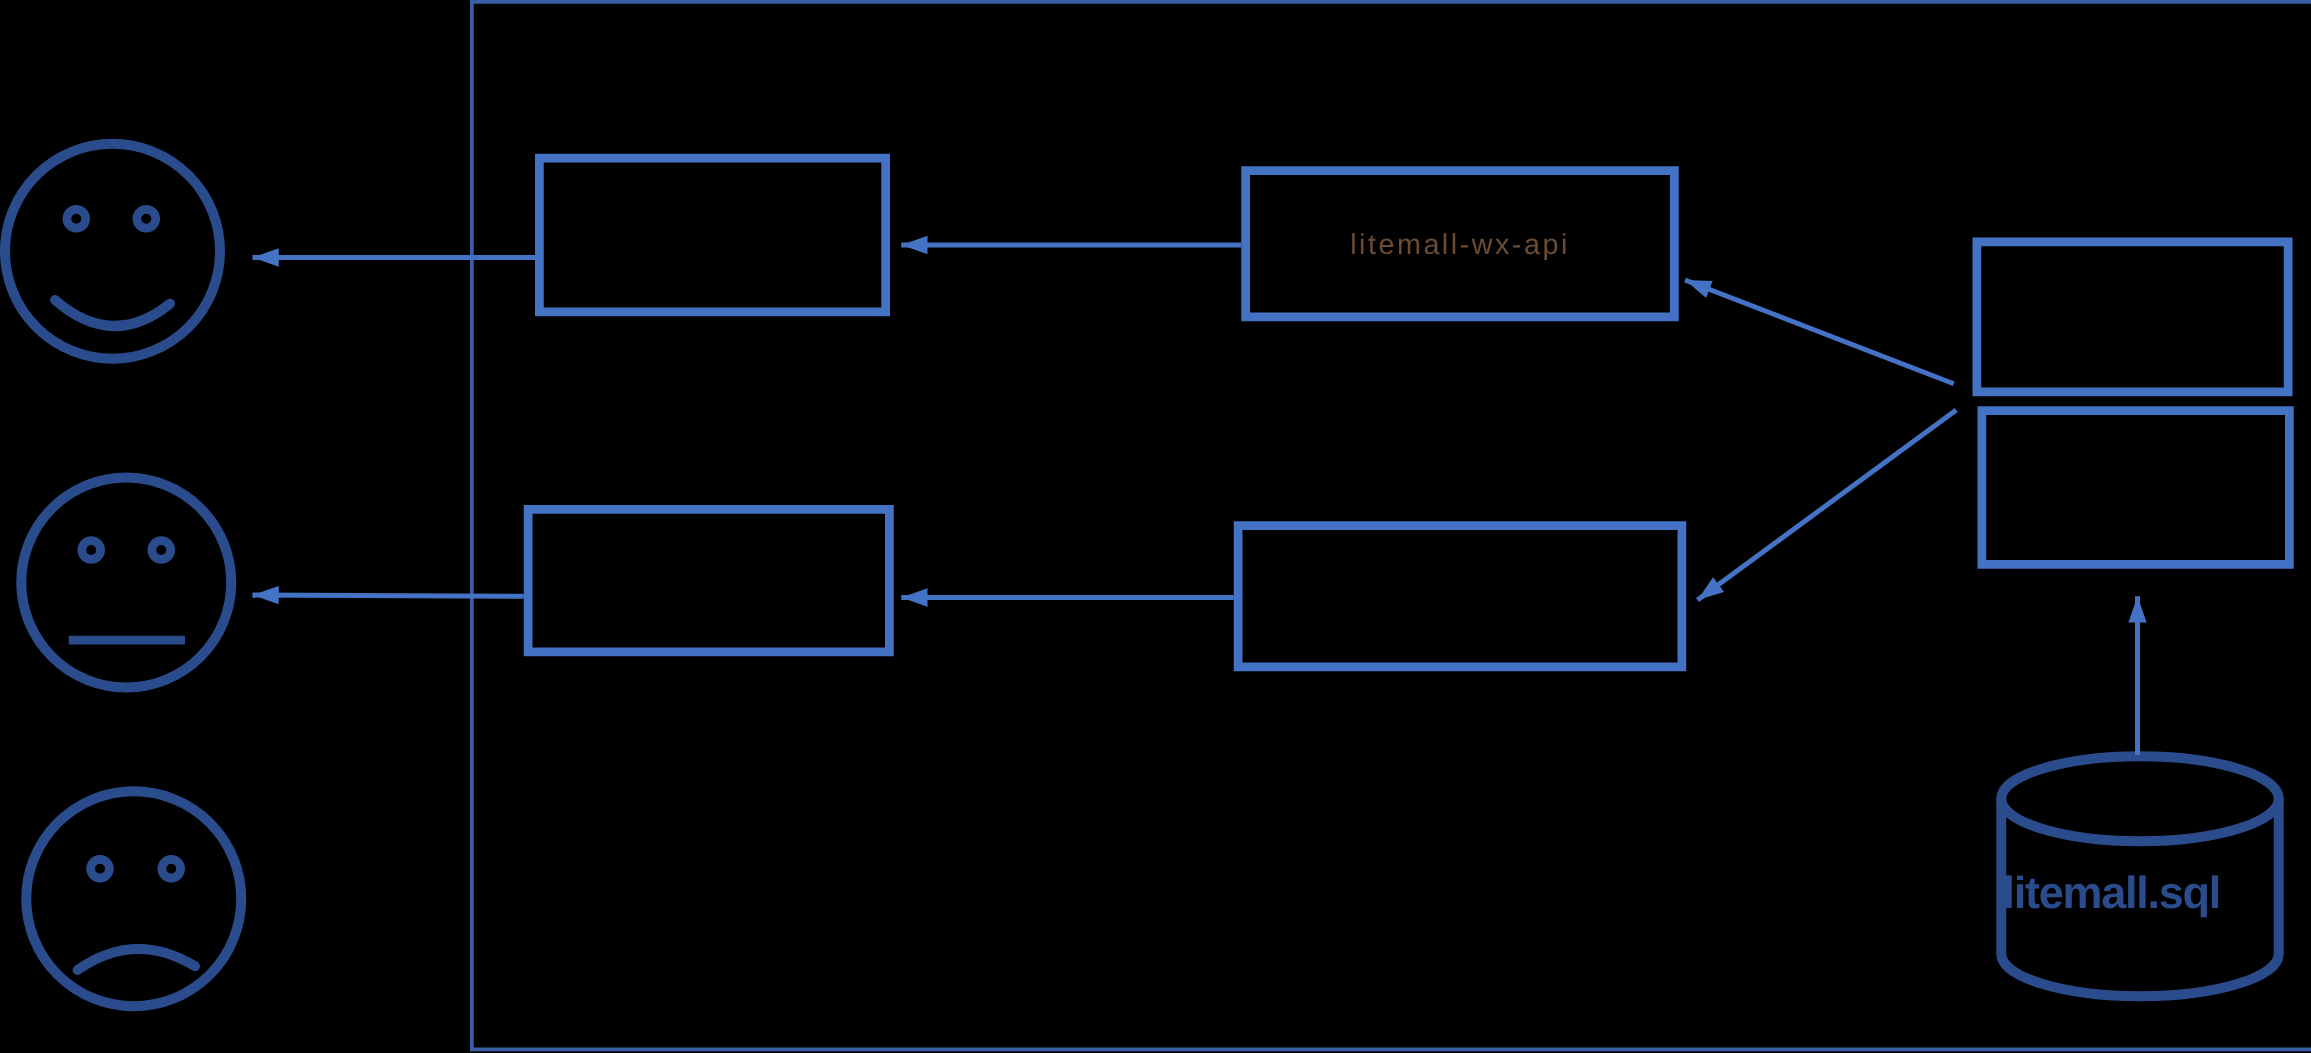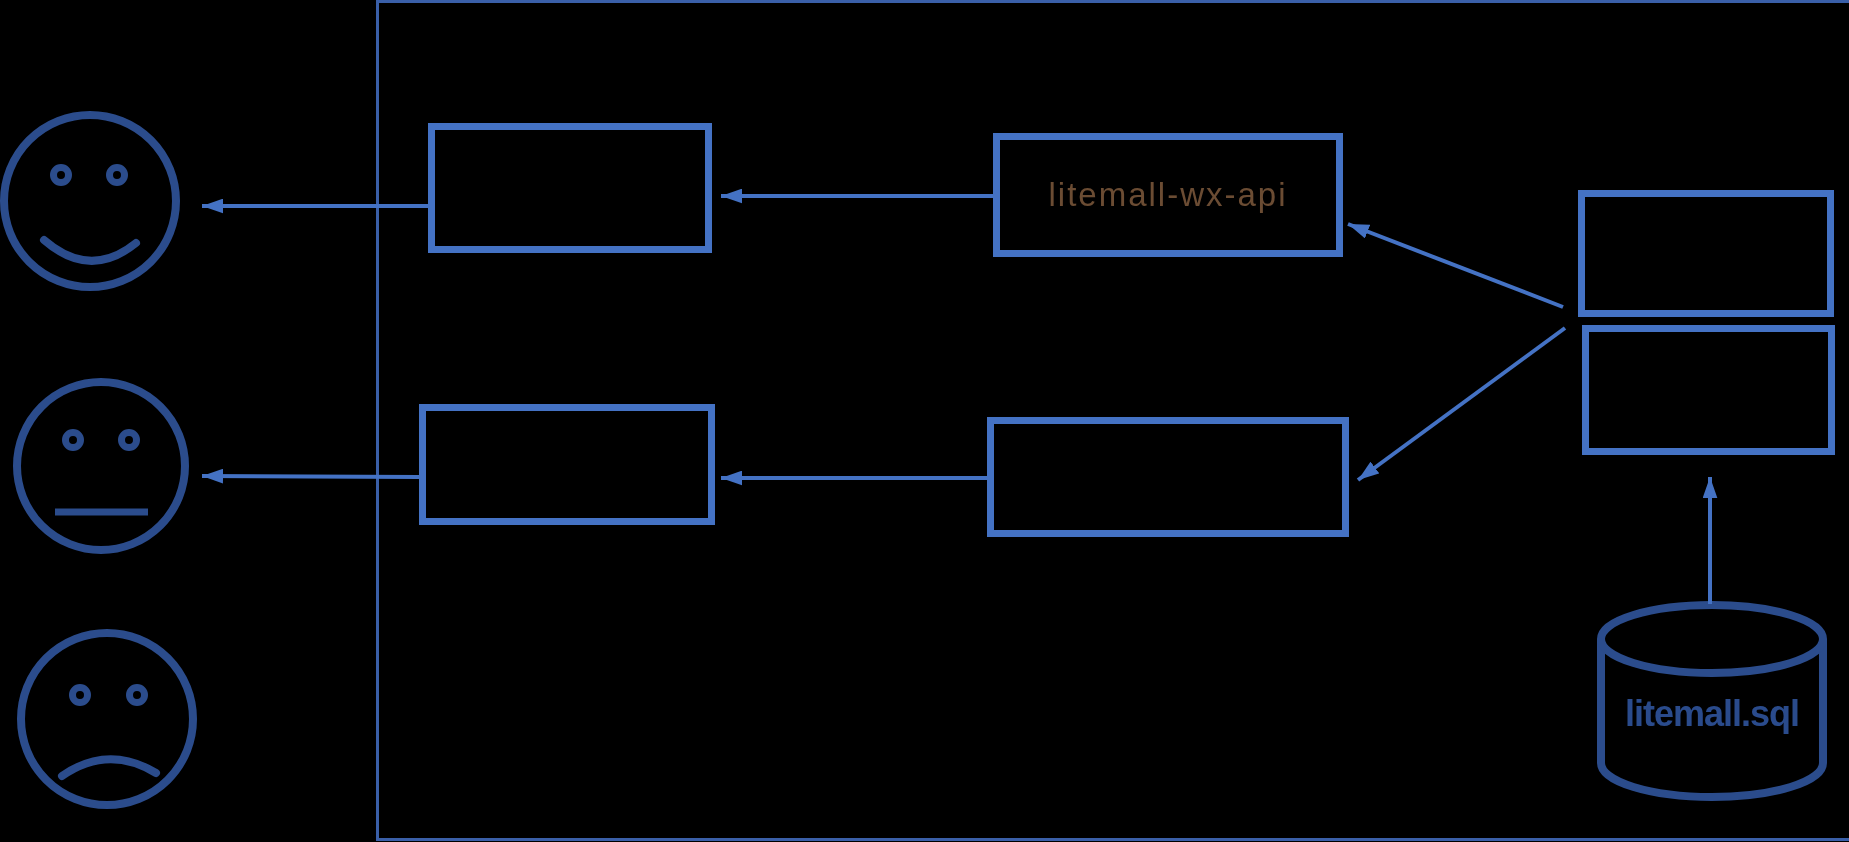--- a/index.html
+++ b/index.html
@@ -39,30 +39,30 @@
   }
   .box-r1-left   {left:428px; top:123px; width:284px; height:130px;}
   .box-wx-api    {left:993px; top:133px; width:350px; height:124px;}
   .box-stack-top {left:1578px;top:190px; width:256px; height:127px;}
   .box-stack-bot {left:1582px;top:325px; width:253px; height:130px;}
   .box-r2-left   {left:419px; top:404px; width:296px; height:121px;}
   .box-r2-mid    {left:987px; top:417px; width:362px; height:120px;}
 
   .wx-api-label{
     color:var(--wx-api-text);
-    font-size:33px;
+    font-size:23px;
     font-weight:300;
     letter-spacing:2px;
     white-space:nowrap;
   }
 
   .db-label{
     position:absolute;
     left:1602px;top:693px;width:220px;
-    text-align:center;
+    text-align:left;
     color:var(--database-text);
     font-size:36px;
     font-weight:bold;
     letter-spacing:-1px;
     white-space:nowrap;
   }
 
   svg.overlay{position:absolute;left:0;top:0;width:1849px;height:842px;}
   .shape{stroke:var(--shape-stroke);fill:none;stroke-width:8;}
   .shape-thin{stroke:var(--shape-stroke);fill:none;stroke-width:7;}

